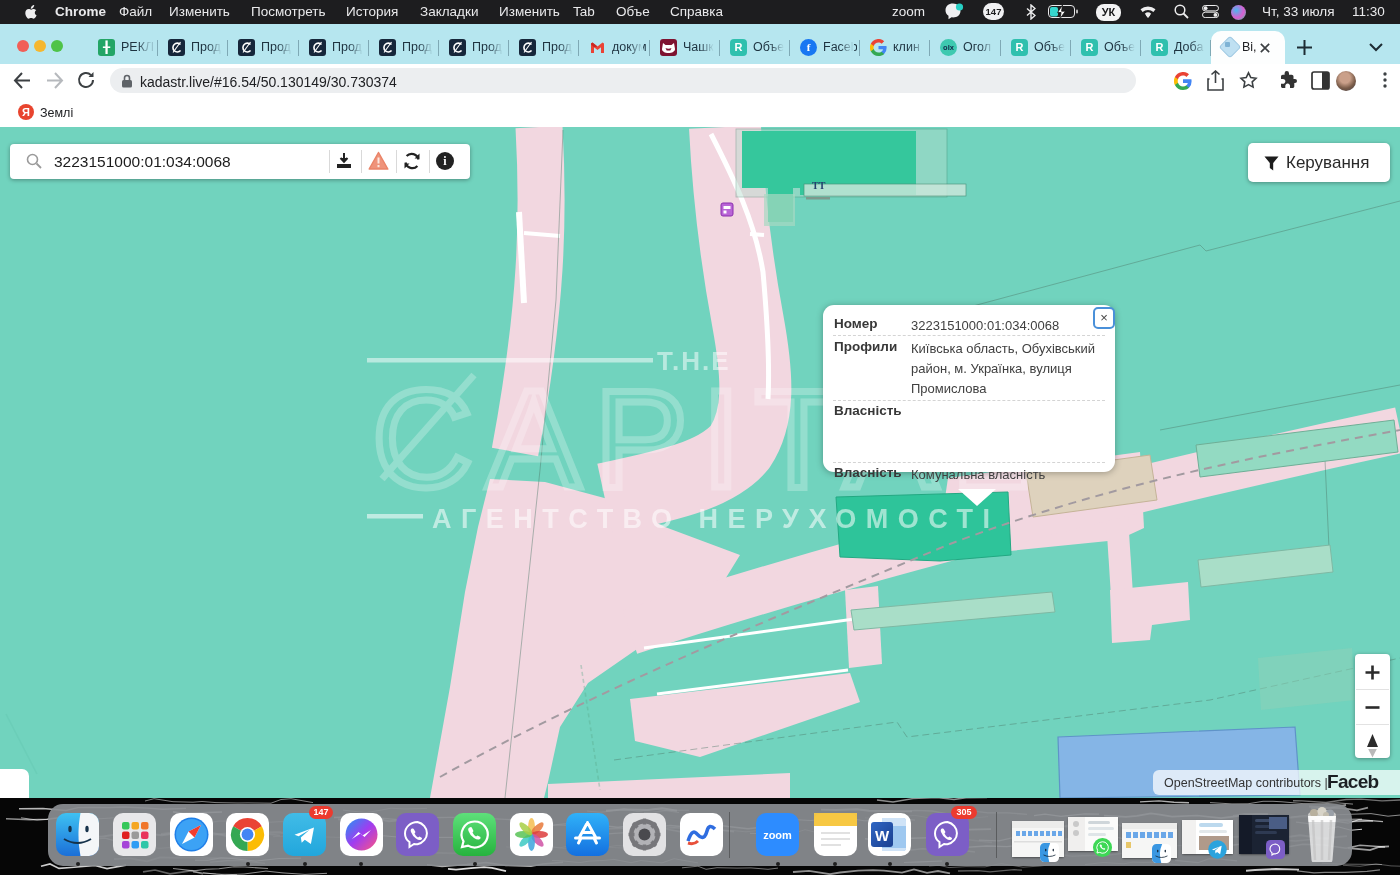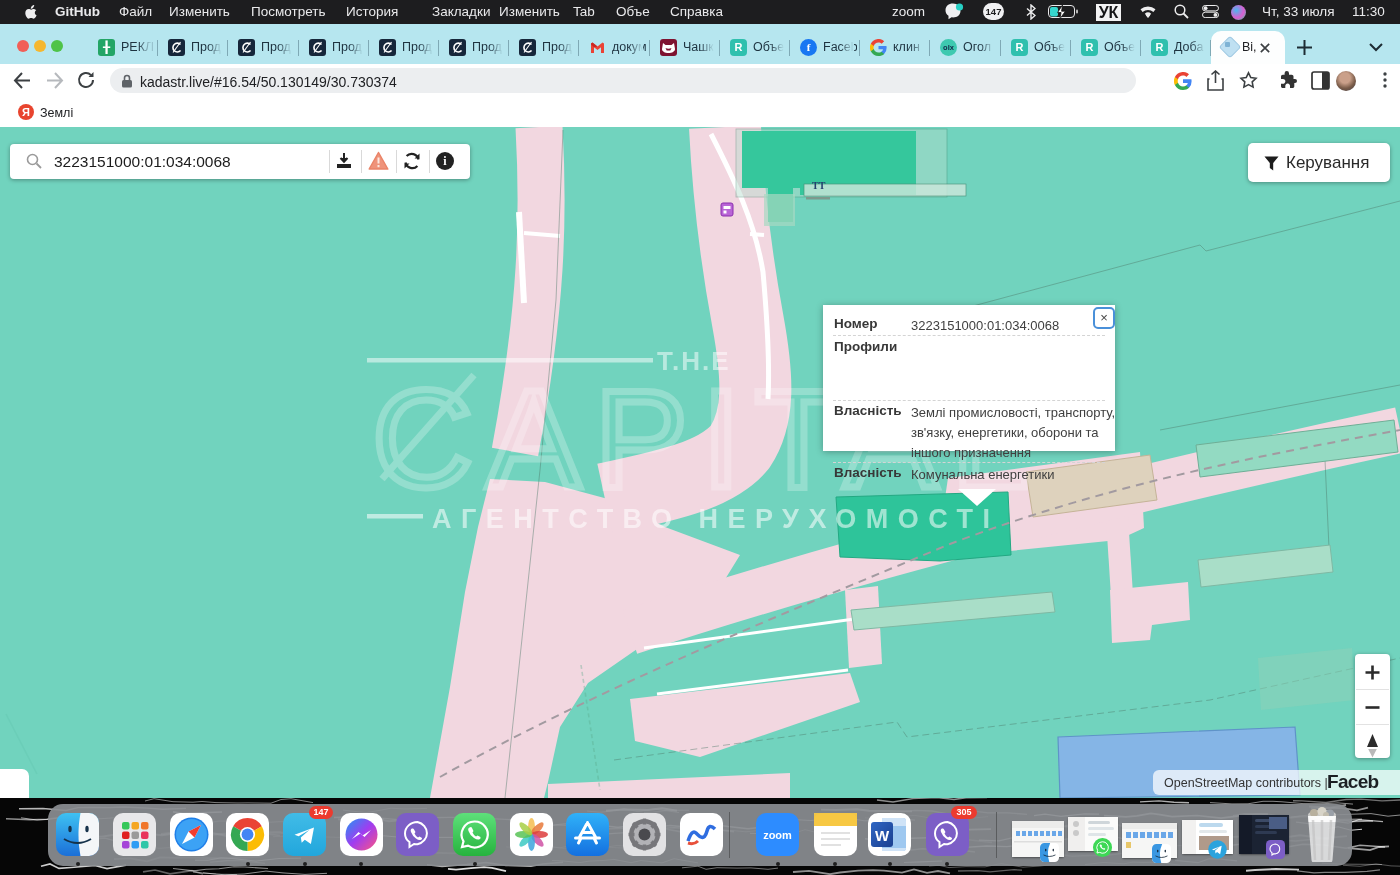--- a/index.html
+++ b/index.html
@@ -18,47 +18,47 @@
   .tabsep { position:absolute; top:40px; width:1px; height:16px; background:#7fa9b5; }
   
   #toolbar { position:absolute; left:0; top:64px; width:1400px; height:33px; background:#ffffff; }
   #urlpill { position:absolute; left:110px; top:68px; width:1026px; height:25px; border-radius:13px; background:#eceef0; }
   
   #bookmarks { position:absolute; left:0; top:97px; width:1400px; height:30px; background:#ffffff; }
   
   #map { position:absolute; left:0; top:127px; width:1400px; height:671px; background:#71d3be; overflow:hidden; }
   .mapbtn { position:absolute; background:#fff; border-radius:4px; box-shadow:0 1px 4px rgba(0,0,0,0.35); }
   
-  #popup { position:absolute; left:823px; top:305px; width:292px; height:146px; background:#fff; border-radius:0; box-shadow:0 1px 7px rgba(0,0,0,0.3); font-size:13.5px; color:#404040; }
+  #popup { position:absolute; left:823px; top:305px; width:292px; height:167px; background:#fff; border-radius:11px; box-shadow:0 1px 7px rgba(0,0,0,0.3); font-size:13.5px; color:#404040; }
   #popup .lab { position:absolute; left:11px; font-weight:bold; color:#383838; }
   #popup .val { position:absolute; left:88px; width:207px; line-height:20px; font-size:13px; }
   #popup .dash { position:absolute; left:10px; width:272px; border-top:1px dashed #d4d4d4; }
   #ptail { position:absolute; left:958px; top:489px; width:0; height:0; border-left:19px solid transparent; border-right:19px solid transparent; border-top:17px solid #fff; }
   
   #wall { position:absolute; left:0; top:798px; width:1400px; height:77px; background:#060606; overflow:hidden; }
   #dock { position:absolute; left:48px; top:804px; width:1304px; height:62px; border-radius:15px; background:rgba(138,141,145,0.93); }
   .dicon { position:absolute; top:813px; width:43px; height:43px; border-radius:10px; }
   .ddot { position:absolute; top:862px; width:4px; height:4px; border-radius:50%; background:#1f1f1f; }
   .dsep { position:absolute; top:812px; width:1px; height:46px; background:rgba(80,82,84,0.8); }
   .thumb { position:absolute; background:#f2f2f1; border-radius:2px; }
   .badge { position:absolute; background:#ec3b2f; color:#fff; border-radius:9px; font-size:9px; font-weight:bold; text-align:center; line-height:13px; }
 </style>
 </head>
 <body>
 
 <div id="menubar">
   <svg class="mi" style="left:24px;top:5px" width="13" height="15" viewBox="0 0 13 15">
       <path fill="#ededee" d="M9.3 2.4c.6-.7 1-1.7.9-2.4-.9 0-1.9.6-2.5 1.3-.5.6-1 1.6-.9 2.4 1 0 1.9-.6 2.5-1.3zM10.8 7.8c0-1.7 1.4-2.5 1.4-2.5S11.3 4 9.8 4c-1.2 0-2 .7-2.6.7-.7 0-1.5-.7-2.6-.7C3 4 1.3 5.4 1.3 8c0 2.7 2 5.7 3.3 5.7.7 0 1.5-.7 2.5-.7s1.7.7 2.5.7c1.3 0 2.9-2.6 2.9-3.4-1.1-.5-1.7-1.4-1.7-2.5z"></path>
     </svg>
-  <span class="mi" style="left:55px;font-weight:bold">GitHub</span>
+  <span class="mi" style="left:55px;font-weight:bold">Chrome</span>
   <span class="mi" style="left:119px">Файл</span>
   <span class="mi" style="left:169px">Изменить</span>
   <span class="mi" style="left:251px">Посмотреть</span>
   <span class="mi" style="left:346px">История</span>
-  <span class="mi" style="left:432px">Закладки</span>
+  <span class="mi" style="left:420px">Закладки</span>
   <span class="mi" style="left:499px">Изменить</span>
   <span class="mi" style="left:573px">Tab</span>
   <span class="mi" style="left:616px">Объе</span>
   <span class="mi" style="left:670px">Справка</span>
   <span class="mi" style="left:892px">zoom</span>
 
   <svg class="mi" style="left:945px;top:3px" width="20" height="18" viewBox="0 0 20 18">
       <path fill="#f0f0f2" d="M8 .5C3.6.5.5 3 .5 7.2c0 2.4 1.1 4.3 3 5.5v3.6l3-2c.5.1 1 .1 1.5.1 4.4 0 7.5-2.5 7.5-6.7S12.4.5 8 .5z"></path>
       <circle cx="14.5" cy="4" r="3.6" fill="#27d0c5"></circle>
     </svg>
@@ -69,21 +69,21 @@
       <path stroke="#ededee" stroke-width="1.4" fill="none" d="M1 4.5l8 7-4 3.5V1l4 3.5-8 7"></path>
     </svg>
 
   <svg class="mi" style="left:1048px;top:5px" width="31" height="14" viewBox="0 0 31 14">
       <rect x="0.5" y="0.5" width="26" height="12" rx="3.5" stroke="#e9e9eb" fill="none"></rect>
       <rect x="2" y="2" width="8" height="9.5" rx="2" fill="#35d6ce"></rect>
       <path fill="#fff" stroke="#111" stroke-width="0.8" d="M14.5 0L9.5 7.6h3.6L11.8 14l5.6-7.8h-3.8z"></path>
       <rect x="28" y="4.5" width="2" height="4" rx="1" fill="#bbb"></rect>
     </svg>
 
-  <span class="mi" style="left:1096px;top:3.5px;width:25px;height:17px;background:#f3f3f4;border-radius:0;color:#161618;font-size:16px;font-weight:bold;text-align:center;line-height:17px">УК</span>
+  <span class="mi" style="left:1096px;top:3.5px;width:25px;height:17px;background:#f3f3f4;border-radius:8px;color:#161618;font-size:11px;font-weight:bold;text-align:center;line-height:17px">УК</span>
 
   <svg class="mi" style="left:1139px;top:5px" width="18" height="13" viewBox="0 0 18 13">
       <path fill="#ededee" d="M9 12.6l-3.2-3.9a5 5 0 016.4 0zM3.6 6.9L1.5 4.3a11.6 11.6 0 0115 0l-2.1 2.6a8.3 8.3 0 00-10.8 0z"></path>
       <path fill="#ededee" d="M9 13l2.2-2.7a3.4 3.4 0 00-4.4 0z"></path>
     </svg>
 
   <svg class="mi" style="left:1174px;top:4px" width="15" height="15" viewBox="0 0 15 15">
       <circle cx="6" cy="6" r="4.8" stroke="#ededee" stroke-width="1.5" fill="none"></circle>
       <path stroke="#ededee" stroke-width="1.8" d="M9.5 9.5L14 14"></path>
     </svg>
@@ -411,26 +411,26 @@
     <path fill="#1c1c1c" d="M0.5 0.5h15l-5.7 7V15.5l-3.6-2.6V7.5z"></path>
   </svg>
 <span class="abs" style="left:1286px;top:153px;font-size:17px;color:#2a2a2a">Керування</span>
 
 <div id="ptail"></div>
 <div id="popup">
   <span class="lab" style="top:11px">Номер</span>
   <span class="val" style="top:11px">3223151000:01:034:0068</span>
   <span class="dash" style="top:30px"></span>
   <span class="lab" style="top:34px">Профили</span>
+  <span class="val" style="top:34px">Київська область, Обухівський район, м. Українка, вулиця Промислова</span>
   <span class="dash" style="top:95px"></span>
   <span class="lab" style="top:98px">Власність</span>
-  <span class="val" style="top:98px">Землі промисловості, транспорту, зв'язку, енергетики, оборони та іншого призначення</span>
   <span class="dash" style="top:157px"></span>
   <span class="lab" style="top:160px">Власність</span>
-  <span class="val" style="top:160px">Комунальна енергетики</span>
+  <span class="val" style="top:160px">Комунальна власність</span>
 </div>
 <div class="abs" style="left:1093px;top:307px;width:22px;height:22px;background:#fff;border:2px solid #4a90d9;border-radius:5px;color:#444;font-size:13px;text-align:center;line-height:18px">×</div>
 
 <div class="mapbtn" style="left:1355px;top:654px;width:35px;height:104px;border-radius:4px"></div>
 <div class="abs" style="left:1356px;top:689px;width:33px;height:1px;background:#e2e2e2"></div>
 <div class="abs" style="left:1356px;top:724px;width:33px;height:1px;background:#e2e2e2"></div>
 <svg class="abs" style="left:1365px;top:665px" width="15" height="15" viewBox="0 0 15 15">
     <path stroke="#2b2b2b" stroke-width="2.6" d="M7.5 0.5v14M0.5 7.5h14"></path>
   </svg>
 <svg class="abs" style="left:1365px;top:700px" width="15" height="15" viewBox="0 0 15 15">

